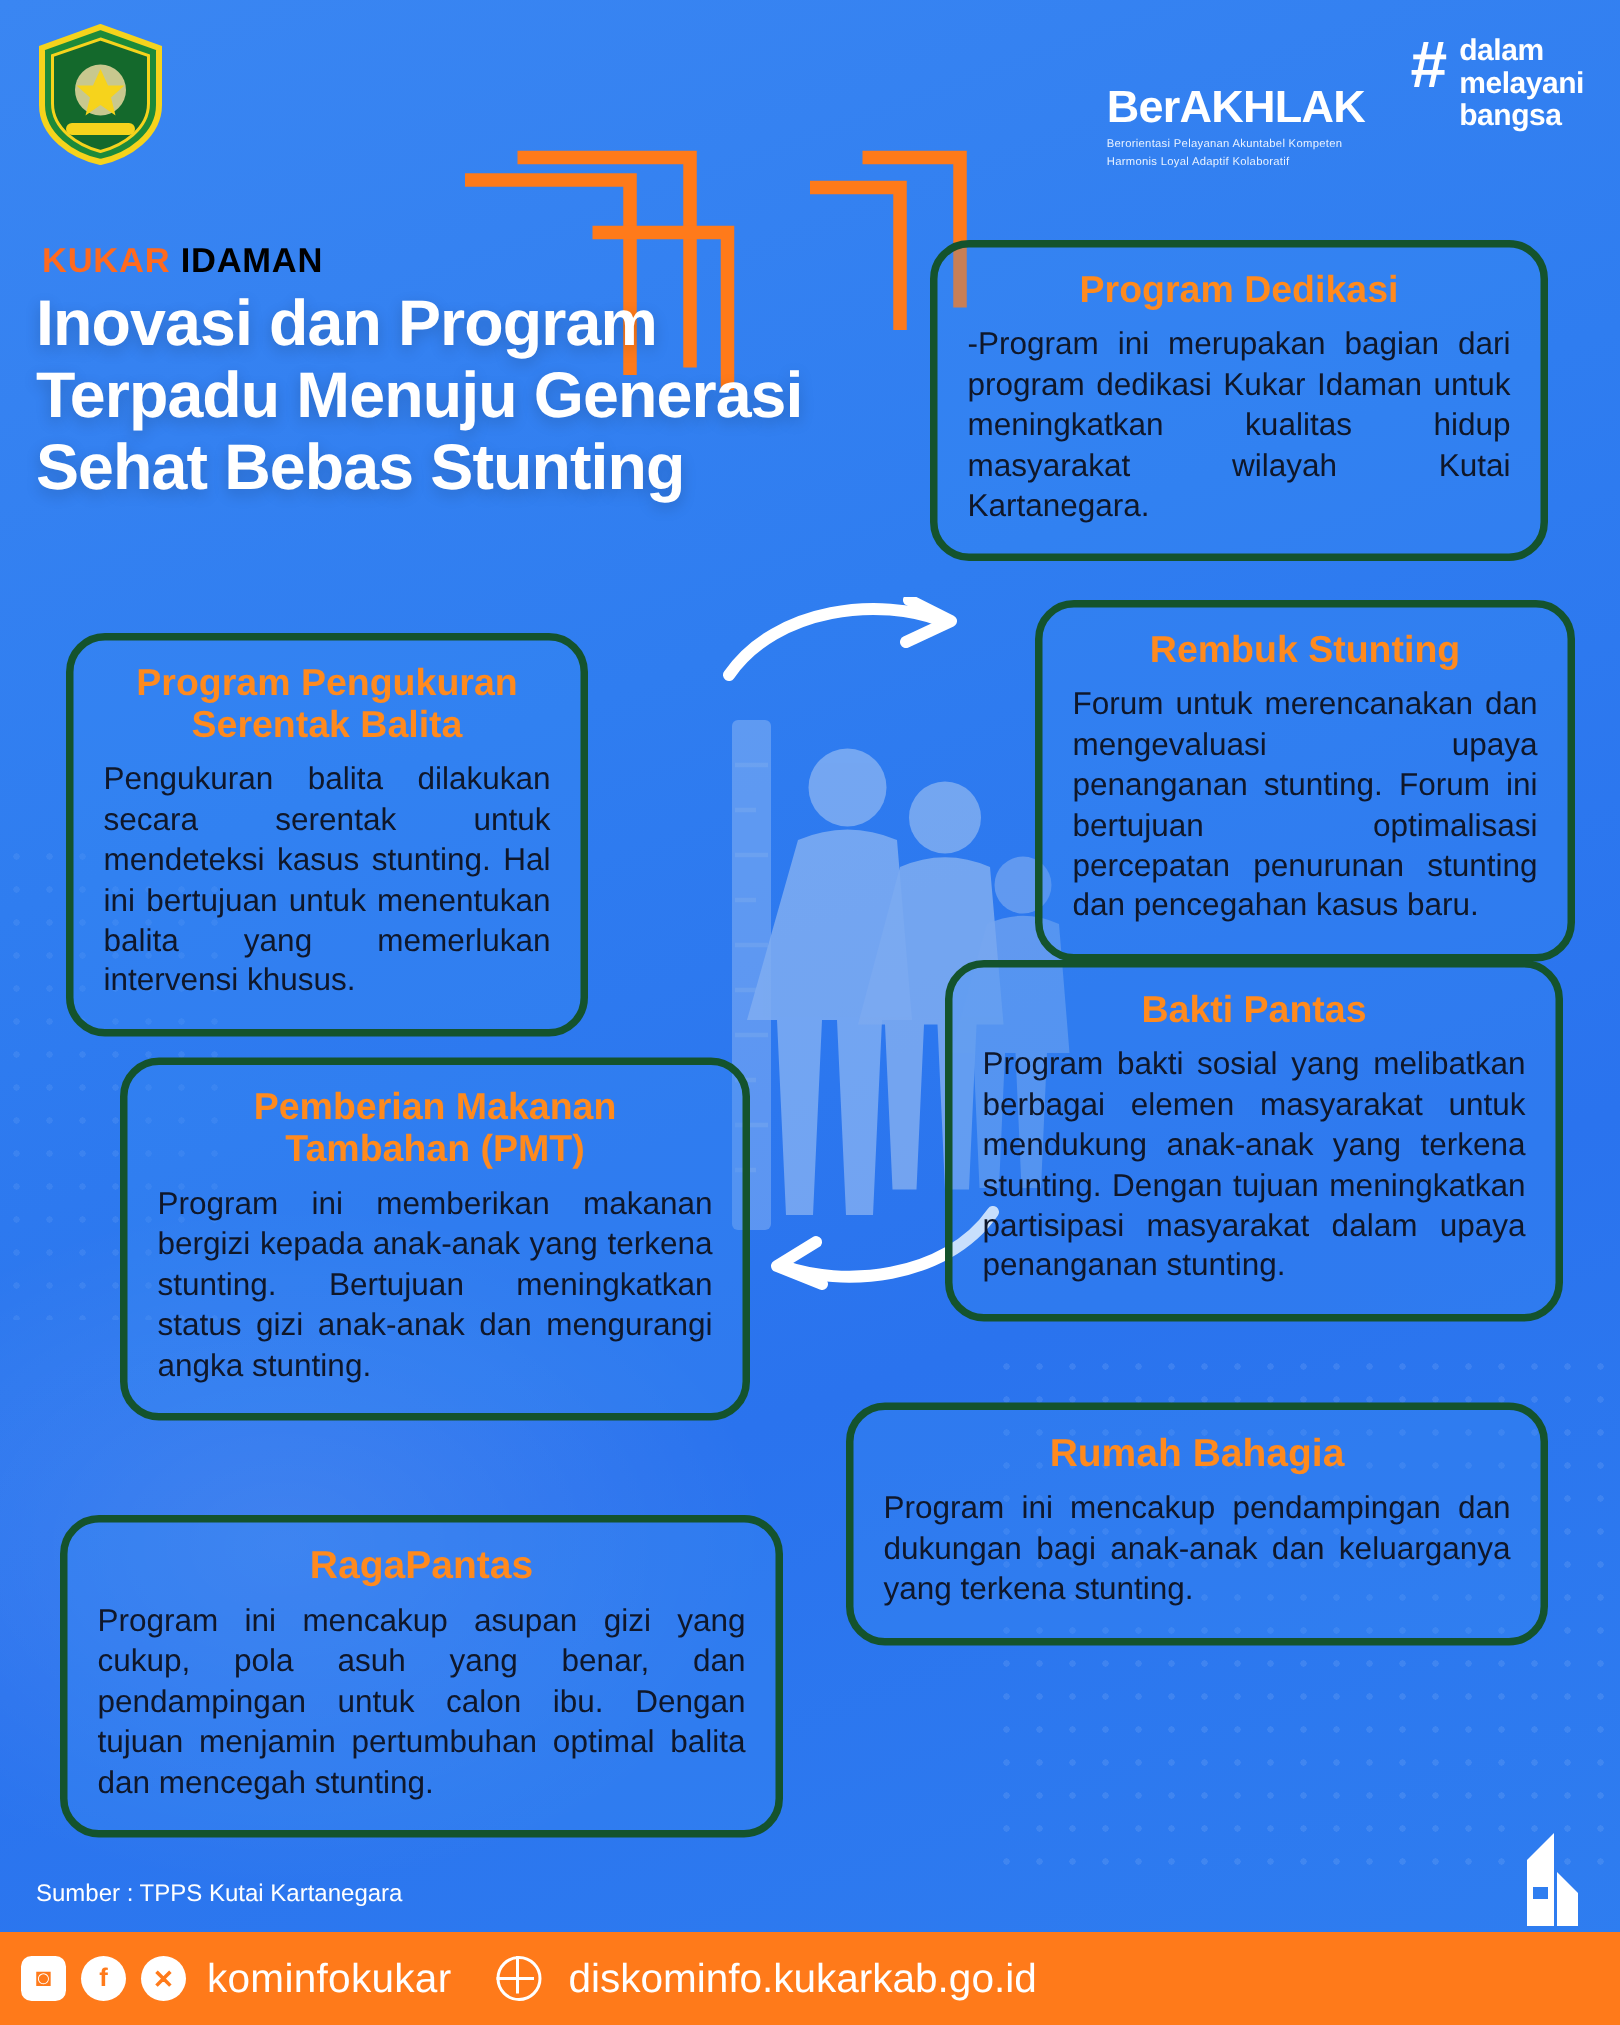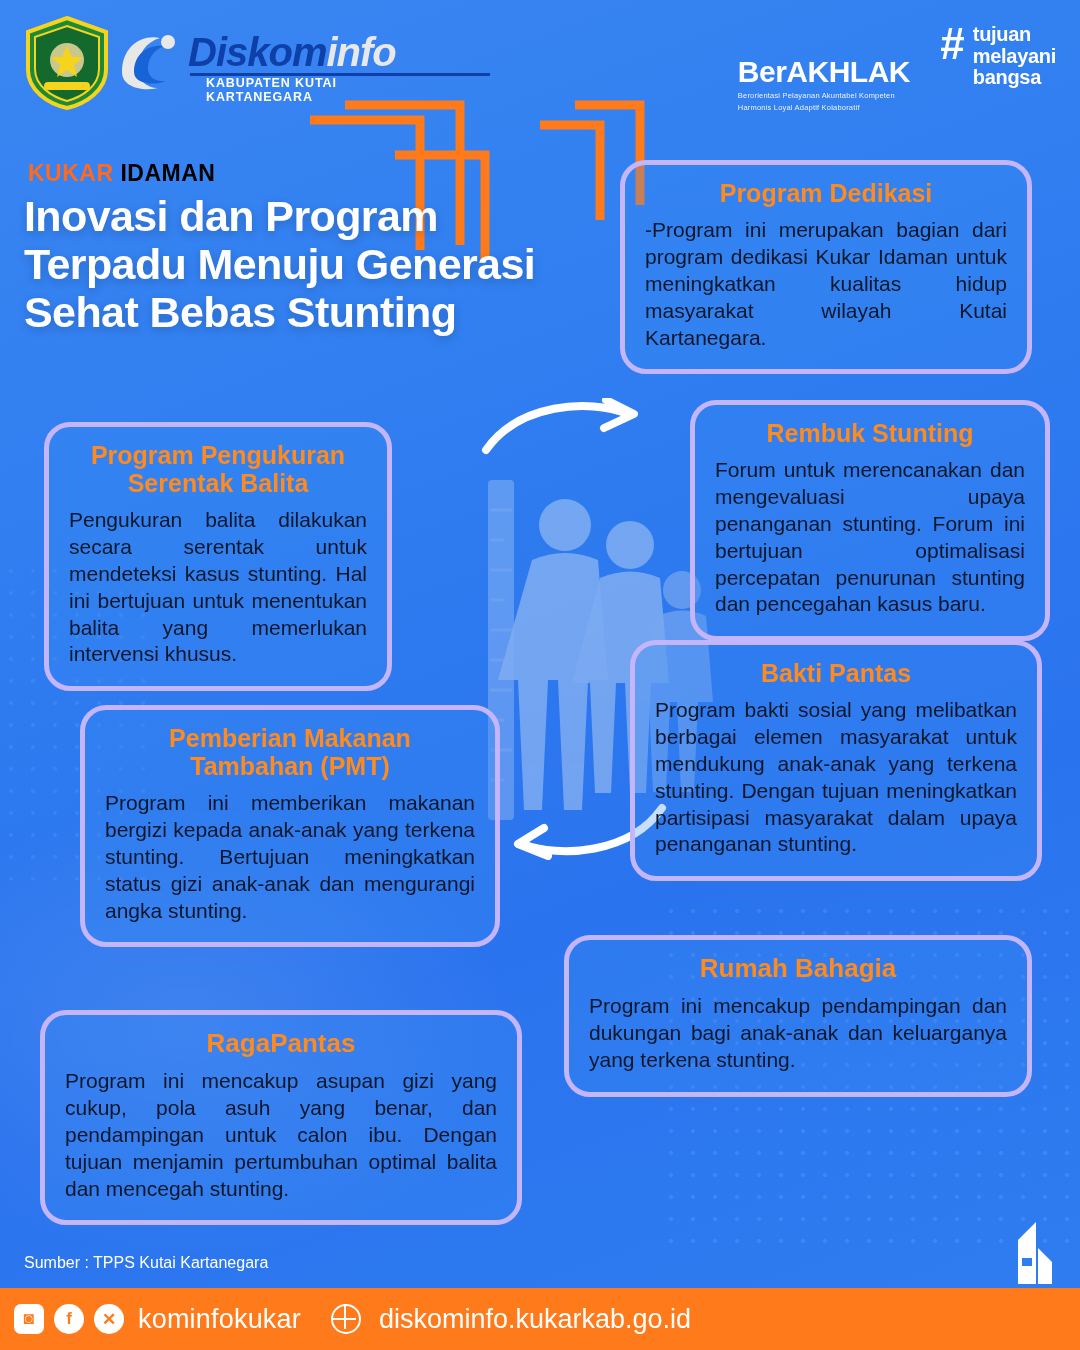--- a/index.html
+++ b/index.html
@@ -77,21 +77,21 @@
   }
 
   
   .illus { position: absolute; left: 470px; top: 470px; width: 260px; height: 360px; opacity: .55; }
   .arrow-top { position: absolute; left: 478px; top: 398px; width: 170px; height: 60px; }
   .arrow-bottom { position: absolute; left: 510px; top: 800px; width: 160px; height: 60px; }
 
   
   .card {
     position: absolute;
-    border: 5px solid #c4b5fd;
+    border: 5px solid #14532d;
     border-radius: 26px;
     background: rgba(56,140,245,0.28);
     padding: 14px 20px 18px 20px;
   }
   .card h3 {
     font-size: 25px; font-weight: bold; color: #ff8a1e; text-align: center;
     line-height: 1.12; margin-bottom: 10px;
   }
   .card p {
     font-size: 21px; color: #0f172a; line-height: 1.28; text-align: justify;
@@ -158,41 +158,31 @@
 <div class="header">
 
   <svg class="logo-garuda" viewBox="0 0 86 94">
     <path d="M43 2 L82 16 V54 C82 74 62 88 43 92 C24 88 4 74 4 54 V16 Z" fill="#1d8a3a" stroke="#f6d31c" stroke-width="4"></path>
     <path d="M43 10 L75 21 V53 C75 70 58 81 43 85 C28 81 11 70 11 53 V21 Z" fill="#14692c" stroke="#f6d31c" stroke-width="2"></path>
     <circle cx="43" cy="44" r="17" fill="#e8d9a0" opacity=".85"></circle>
     <path d="M43 30 l5 11 h11 l-9 8 3 12 -10 -7 -10 7 3 -12 -9 -8 h11 z" fill="#f6d31c"></path>
     <rect x="20" y="66" width="46" height="8" rx="4" fill="#f6d31c"></rect>
   </svg>
 
-  <div class="logo-diskominfo">
-    <svg class="dk-wave" viewBox="0 0 66 62">
-      <path d="M6 40 C6 14 26 2 44 6 C30 10 22 22 22 36 C22 48 30 56 42 56 C24 60 6 54 6 40 Z" fill="#e8e8e8"></path>
-      <path d="M18 40 C18 22 32 12 48 14 C38 18 32 26 32 36 C32 46 40 50 50 49 C38 54 18 52 18 40 Z" fill="#1764d8"></path>
-      <circle cx="52" cy="10" r="7" fill="#e8e8e8"></circle>
-    </svg>
-    <div class="dk-text"><span>Diskom</span><span class="info">info</span></div>
-    <div class="dk-underline"></div>
-    <div class="dk-sub">KABUPATEN KUTAI KARTANEGARA</div>
-  </div>
 
   <div class="berakhlak">
     <div class="main">BerAKHLAK</div>
     <div class="sub">Berorientasi Pelayanan Akuntabel Kompeten</div>
     <div class="sub">Harmonis Loyal Adaptif Kolaboratif</div>
   </div>
 
   <div class="bangga">
     <div class="hash">#</div>
     <div class="txt">
-      <div>tujuan</div>
+      <div>dalam</div>
       <div>melayani</div>
       <div>bangsa</div>
     </div>
   </div>
 </div>
 
 <div class="kukar-tag">
   <span class="k">KUKAR</span><span class="i"> IDAMAN</span>
 </div>
 <div class="main-title">Inovasi dan Program Terpadu Menuju Generasi Sehat Bebas Stunting</div>

